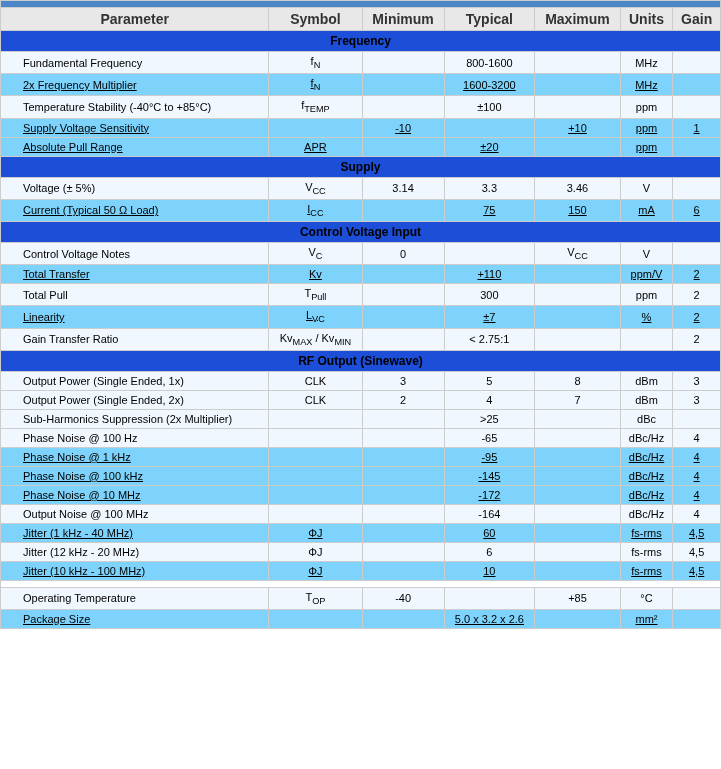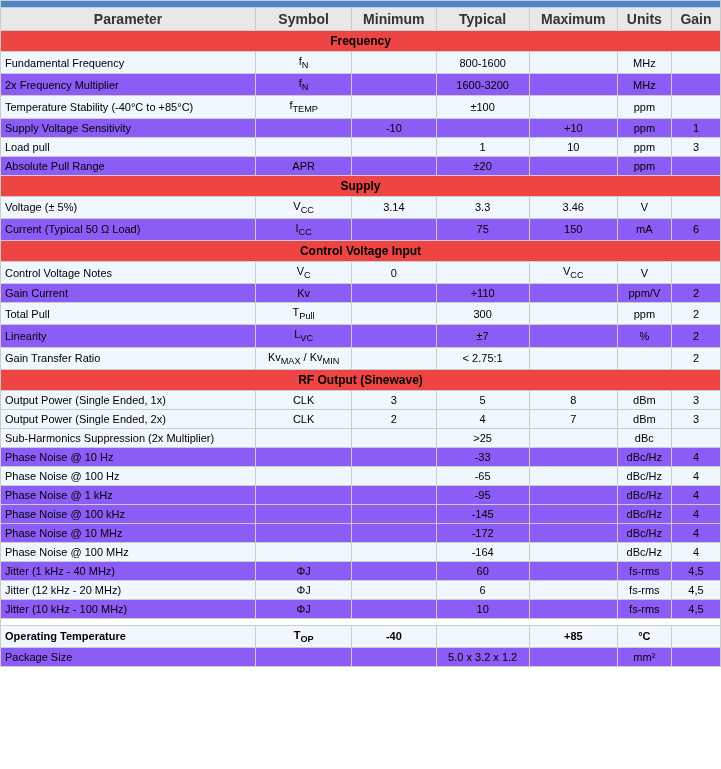--- a/index.html
+++ b/index.html
@@ -27,41 +27,42 @@
       font-size: 13px;
       text-align: center;
     }
     .header-cols {
       background-color: #e8e8e8;
       font-weight: normal;
       font-size: 14px;
       color: #333;
     }
     .section-header {
-      background-color: #ef4444;
+      background-color: #1d4ed8;
       font-weight: bold;
       font-size: 12px;
       text-align: center;
     }
     .param-col {
       text-align: left;
       font-size: 11px;
     }
     .row-even {
       background-color: #f0f7ff;
     }
     .row-odd {
-      background-color: #8b5cf6;
+      background-color: #7dd3fc;
+      text-decoration: underline;
     }
     .bold-row td {
-      font-weight: bold;
+      font-weight: normal;
     }
     td.param-col {
       text-align: left;
-      padding-left: 4px;
+      padding-left: 22px;
     }
   </style>
 </head>
 <body>
 
 <table>
   <thead>
     <tr>
       <th colspan="7" class="header-main"></th>
     </tr>
@@ -108,29 +109,20 @@
       </tr>
       <tr class="row-odd">
         <td class="param-col">Supply Voltage Sensitivity</td>
         <td></td>
         <td>-10</td>
         <td></td>
         <td>+10</td>
         <td>ppm</td>
         <td>1</td>
       </tr>
-      <tr class="row-even">
-        <td class="param-col">Load pull</td>
-        <td></td>
-        <td></td>
-        <td>1</td>
-        <td>10</td>
-        <td>ppm</td>
-        <td>3</td>
-      </tr>
       <tr class="row-odd">
         <td class="param-col">Absolute Pull Range</td>
         <td>APR</td>
         <td></td>
         <td>±20</td>
         <td></td>
         <td>ppm</td>
         <td></td>
       </tr>
       <tr>
@@ -160,21 +152,21 @@
       <tr class="row-even">
         <td class="param-col">Control Voltage Notes</td>
         <td>V<sub>C</sub></td>
         <td>0</td>
         <td></td>
         <td>V<sub>CC</sub></td>
         <td>V</td>
         <td></td>
       </tr>
       <tr class="row-odd">
-        <td class="param-col">Gain Current</td>
+        <td class="param-col">Total Transfer</td>
         <td>Kv</td>
         <td></td>
         <td>+110</td>
         <td></td>
         <td>ppm/V</td>
         <td>2</td>
       </tr>
       <tr class="row-even">
         <td class="param-col">Total Pull</td>
         <td>T<sub>Pull</sub></td>
@@ -225,29 +217,20 @@
       </tr>
       <tr class="row-even">
         <td class="param-col">Sub-Harmonics Suppression (2x Multiplier)</td>
         <td></td>
         <td></td>
         <td>&gt;25</td>
         <td></td>
         <td>dBc</td>
         <td></td>
       </tr>
-      <tr class="row-odd">
-        <td class="param-col">Phase Noise @ 10 Hz</td>
-        <td></td>
-        <td></td>
-        <td>-33</td>
-        <td></td>
-        <td>dBc/Hz</td>
-        <td>4</td>
-      </tr>
       <tr class="row-even">
         <td class="param-col">Phase Noise @ 100 Hz</td>
         <td></td>
         <td></td>
         <td>-65</td>
         <td></td>
         <td>dBc/Hz</td>
         <td>4</td>
       </tr>
       <tr class="row-odd">
@@ -271,21 +254,21 @@
       <tr class="row-odd">
         <td class="param-col">Phase Noise @ 10 MHz</td>
         <td></td>
         <td></td>
         <td>-172</td>
         <td></td>
         <td>dBc/Hz</td>
         <td>4</td>
       </tr>
       <tr class="row-even">
-        <td class="param-col">Phase Noise @ 100 MHz</td>
+        <td class="param-col">Output Noise @ 100 MHz</td>
         <td></td>
         <td></td>
         <td>-164</td>
         <td></td>
         <td>dBc/Hz</td>
         <td>4</td>
       </tr>
       <tr class="row-odd">
         <td class="param-col">Jitter (1 kHz - 40 MHz)</td>
         <td>ΦJ</td>
@@ -322,19 +305,19 @@
         <td>-40</td>
         <td></td>
         <td>+85</td>
         <td>°C</td>
         <td></td>
       </tr>
       <tr class="row-odd">
         <td class="param-col">Package Size</td>
         <td></td>
         <td></td>
-        <td>5.0 x 3.2 x 1.2</td>
+        <td>5.0 x 3.2 x 2.6</td>
         <td></td>
         <td>mm²</td>
         <td></td>
       </tr>
     </tbody>
 </table>
 
 </body></html>

